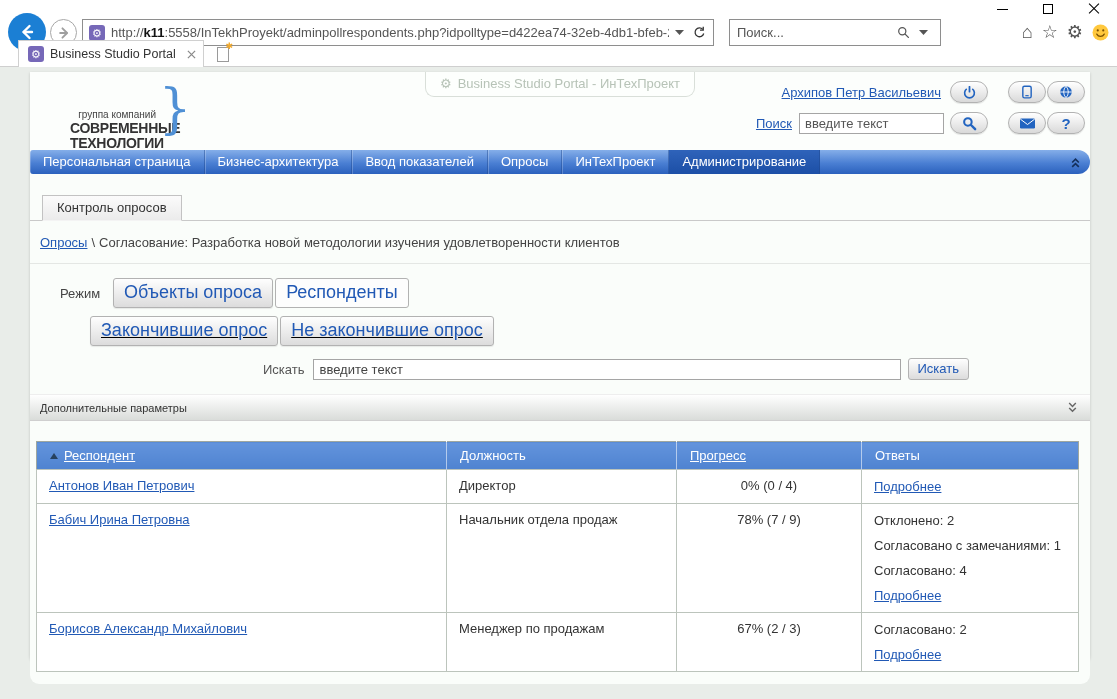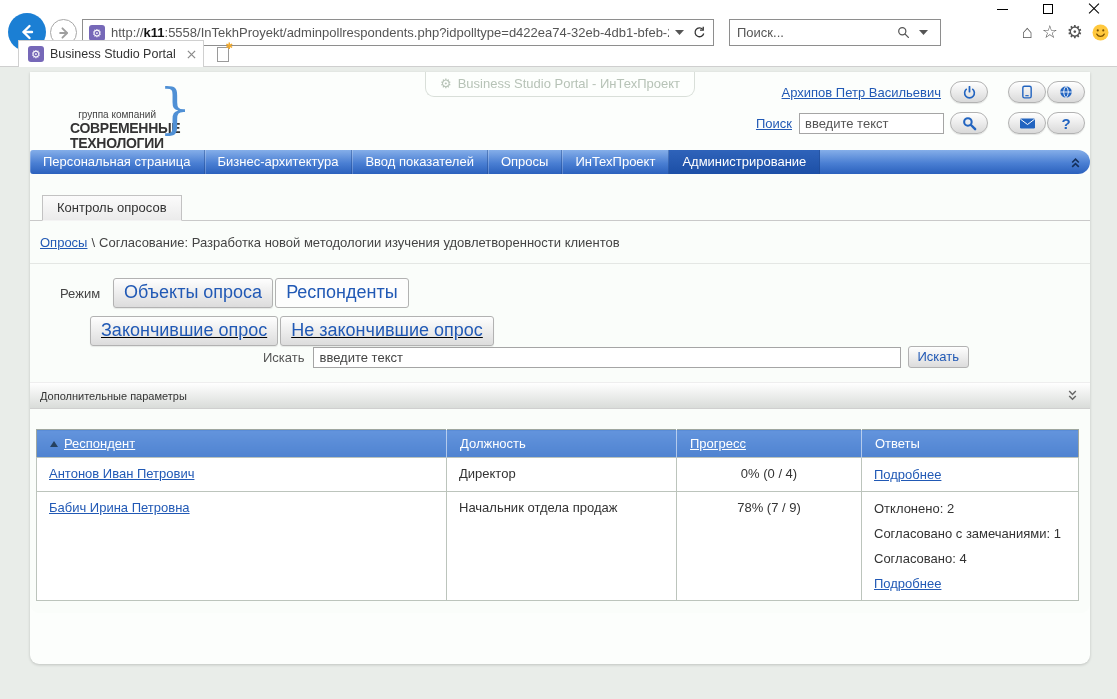--- a/index.html
+++ b/index.html
@@ -99,21 +99,21 @@
 
   .mode-block { margin:14px 0 0 30px; display:flex; align-items:center; }
   .mode-label { font-size:13px; color:#444; margin-right:13px; }
   .btn-row { display:flex; gap:2px; }
   .mode-row2 { margin:8px 0 0 60px;text-decoration:underline; }
   .mode-btn { font-family:"Liberation Sans", sans-serif; font-size:18px; color:#2159b5; padding:3px 10px 4px;
     border:1px solid #b2b2b2; border-radius:3px; background:linear-gradient(#fefefe,#dcdcdc);
     box-shadow:0 1px 1px rgba(0,0,0,.08); cursor:pointer; white-space:nowrap; }
   .mode-btn.pressed { background:#fdfdfd; box-shadow:none; }
 
-  .search-row { display:flex; align-items:center; padding-left:233px; }
+  .search-row { margin-top:12px; display:flex; align-items:center; padding-left:233px; }
   .search-label { font-size:13px; color:#555; margin-right:8px; }
   .search-input { width:588px; height:21px; border:1px solid #a5a5a5; padding:0 6px; font-size:13px;
     font-family:"Liberation Sans", sans-serif; color:#333; }
   .search-input::placeholder { color:#444; opacity:1; }
   .search-btn { margin-left:7px; font-family:"Liberation Sans", sans-serif; font-size:13px; color:#2159b5;
     padding:2px 9px 3px; border:1px solid #b2b2b2; border-radius:3px;
     background:linear-gradient(#fefefe,#dcdcdc); cursor:pointer; }
 
   .params-bar { margin-top:14px; height:27px; background:linear-gradient(#ffffff,#d9dcd9);
     border-top:1px solid #eee; border-bottom:1px solid #cfcfcf; display:flex; align-items:center;
@@ -360,18 +360,24 @@
               <td>Директор</td>
               <td>0% (0 / 4)</td>
               <td><a href="#" class="tbl-link details-link">Подробнее</a></td>
             </tr>
             <tr>
               <td><a href="#" class="tbl-link">Бабич Ирина Петровна</a></td>
               <td>Начальник отдела продаж</td>
               <td>78% (7 / 9)</td>
               <td><div class="answer-line">Отклонено: 2</div><div class="answer-line">Согласовано с замечаниями: 1</div><div class="answer-line">Согласовано: 4</div><a href="#" class="tbl-link details-link">Подробнее</a></td>
             </tr>
+            <tr>
+              <td><a href="#" class="tbl-link">Борисов Александр Михайлович</a></td>
+              <td>Менеджер по продажам</td>
+              <td>67% (2 / 3)</td>
+              <td><div class="answer-line">Согласовано: 2</div><a href="#" class="tbl-link details-link">Подробнее</a></td>
+            </tr>
           </tbody>
       </table>
 
     </div>
   </div>
 </div>
 
 </body></html>

